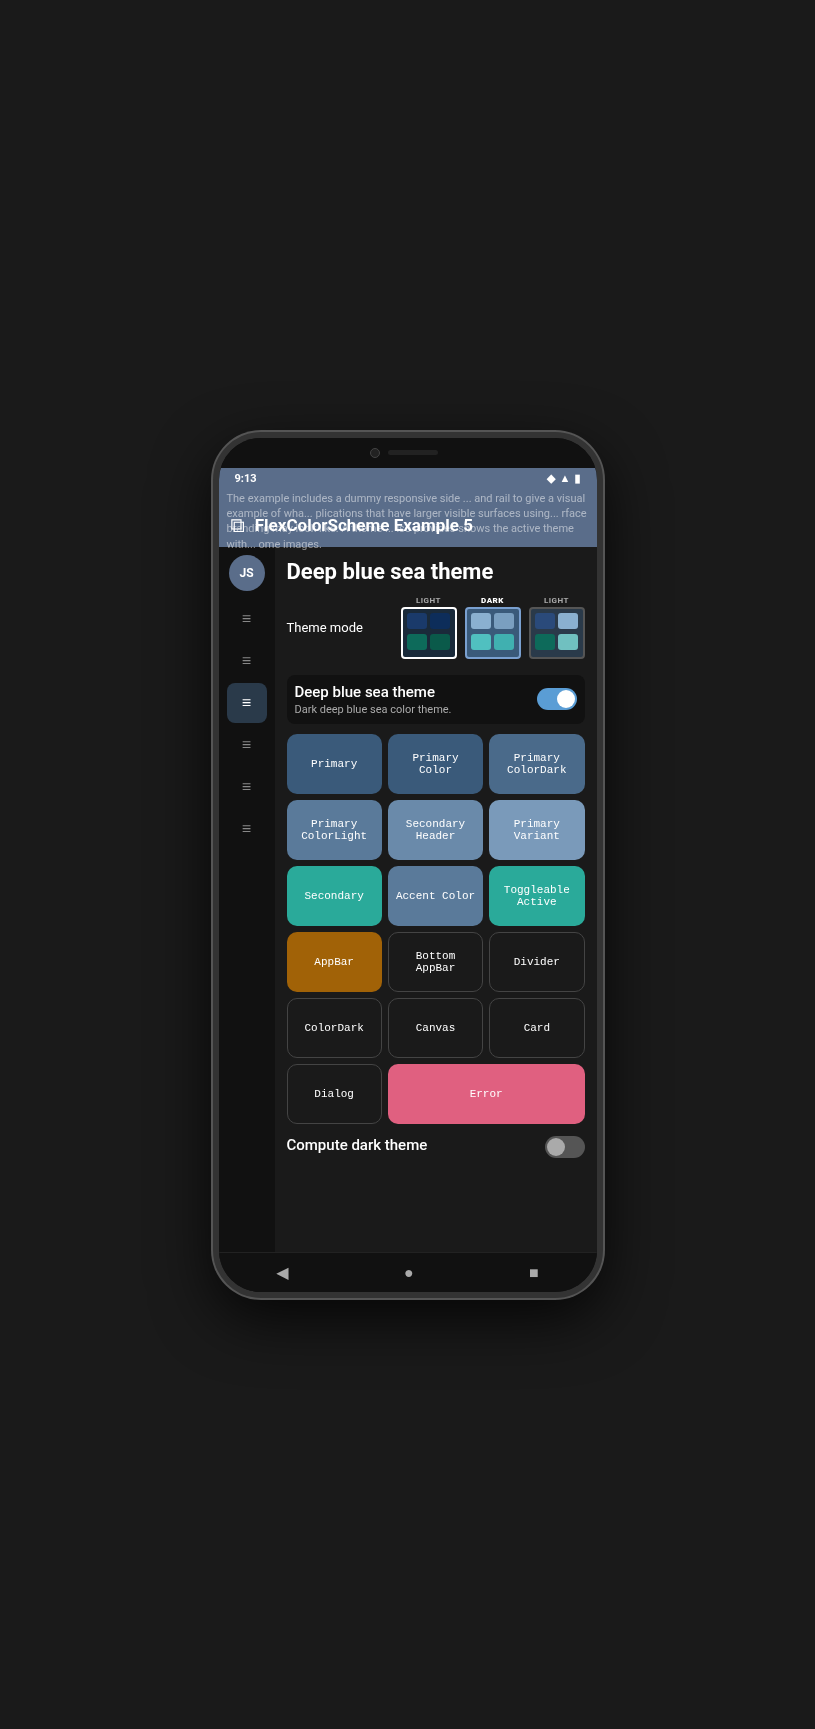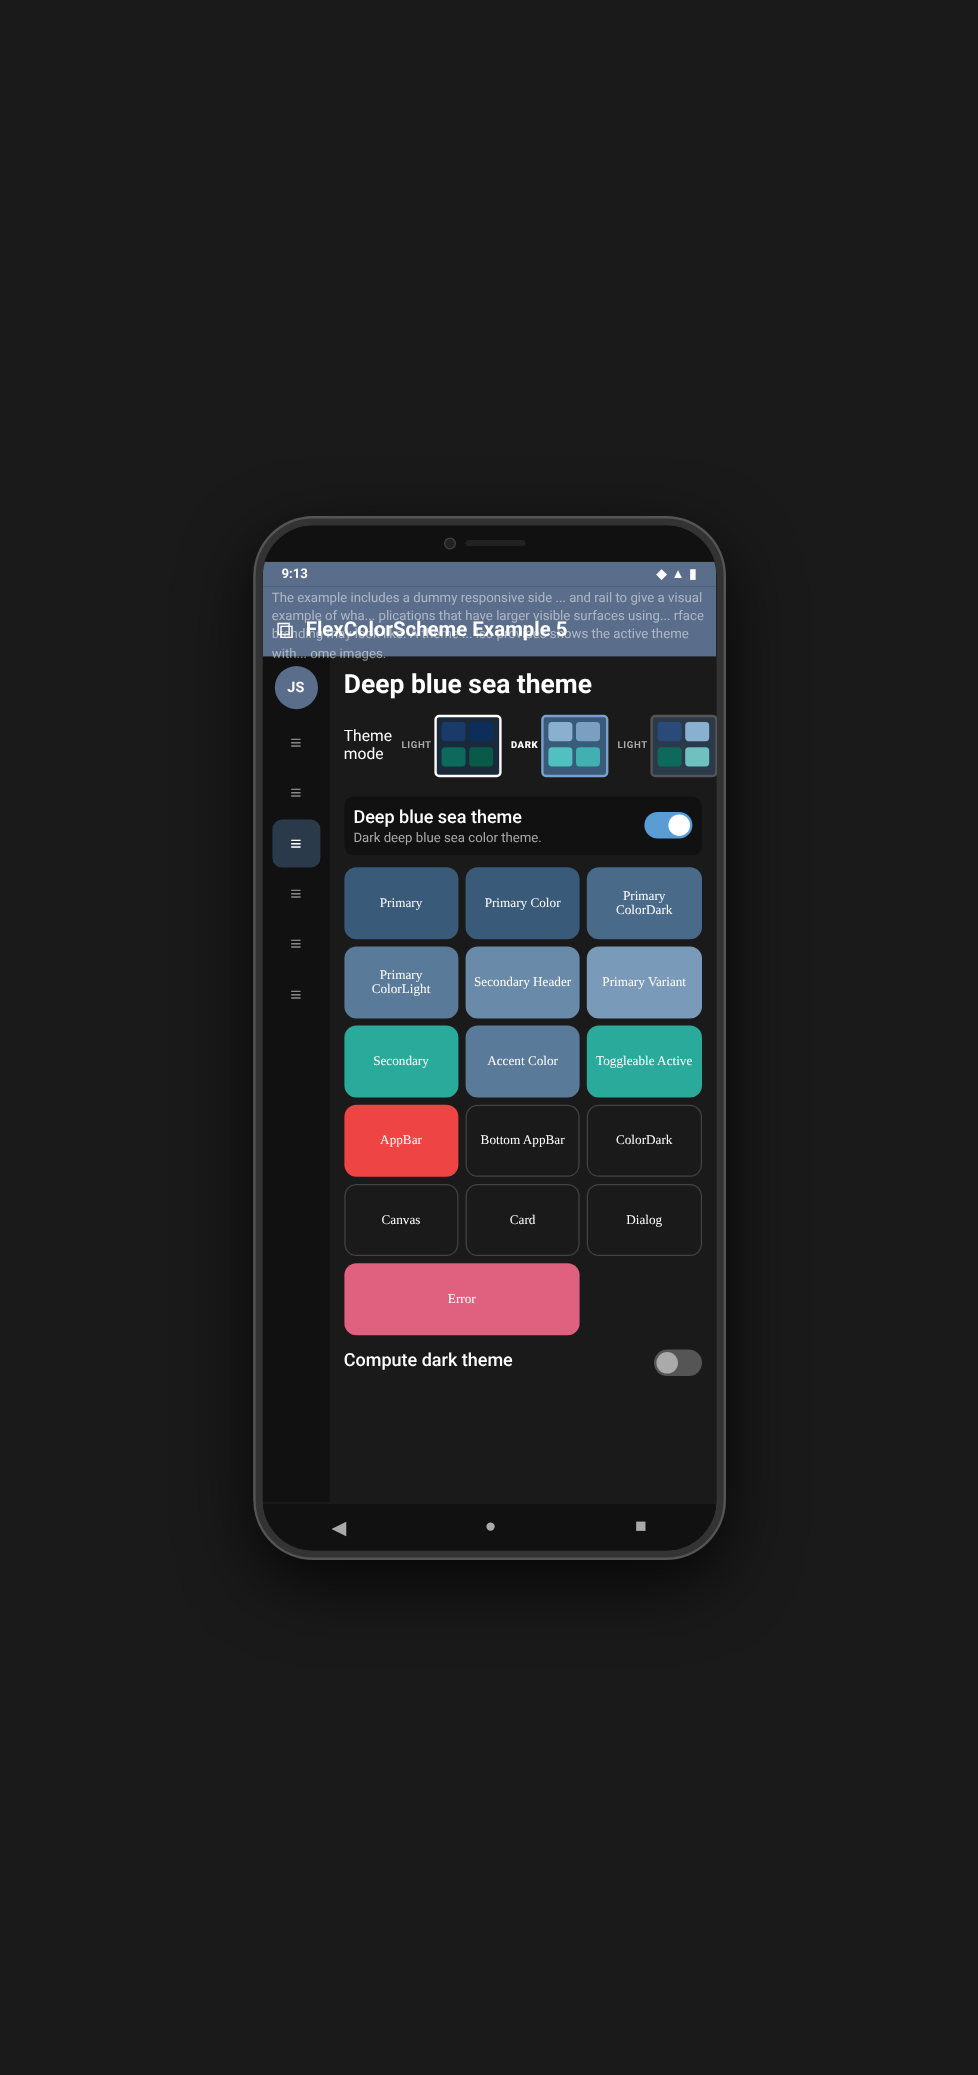--- a/index.html
+++ b/index.html
@@ -180,21 +180,21 @@
     }
 
     .theme-mode-label {
       color: white;
       font-size: 13px;
       flex: 1;
     }
 
     .theme-option {
       display: flex;
-      flex-direction: row;
+      flex-direction: column;
       align-items: center;
       gap: 2px;
     }
 
     .theme-option-label {
       font-size: 8px;
       color: #aaa;
       font-weight: bold;
       letter-spacing: 0.5px;
     }
@@ -306,21 +306,21 @@
       padding: 10px 6px;
       text-align: center;
       font-size: 11px;
       color: white;
       cursor: pointer;
       min-height: 60px;
       display: flex;
       align-items: center;
       justify-content: center;
       border: none;
-      font-family: Liberation Serif, serif;
+      font-family: Liberation Mono, monospace;
     }
 
     .compute-section {
       margin-top: 8px;
     }
 
     .compute-row {
       display: flex;
       justify-content: space-between;
       align-items: flex-start;
@@ -465,23 +465,24 @@
           <button class="color-btn" style="background:#4a6a8a;">Primary ColorDark</button>
 
           <button class="color-btn" style="background:#5a7a9a;">Primary ColorLight</button>
           <button class="color-btn" style="background:#6a8aaa;">Secondary Header</button>
           <button class="color-btn" style="background:#7a9aba;">Primary Variant</button>
 
           <button class="color-btn" style="background:#2aaa9a;">Secondary</button>
           <button class="color-btn" style="background:#5a7a9a;">Accent Color</button>
           <button class="color-btn" style="background:#2aaa9a;">Toggleable Active</button>
 
-          <button class="color-btn" style="background:#ef4444;">AppBar</button>
+          <button class="color-btn" style="background:#a16207;">AppBar</button>
           <button class="color-btn" style="background:#1a1a1a; border:1px solid #444;">Bottom AppBar</button>
 
+          <button class="color-btn" style="background:#1a1a1a; border:1px solid #444;">Divider</button>
           <button class="color-btn" style="background:#1a1a1a; border:1px solid #444;">ColorDark</button>
           <button class="color-btn" style="background:#1a1a1a; border:1px solid #444;">Canvas</button>
 
           <button class="color-btn" style="background:#1a1a1a; border:1px solid #444;">Card</button>
           <button class="color-btn" style="background:#1a1a1a; border:1px solid #444;">Dialog</button>
 
           <button class="color-btn" style="background:#e06080; grid-column: span 2;">Error</button>
         </div>
 
         <div class="compute-section">

